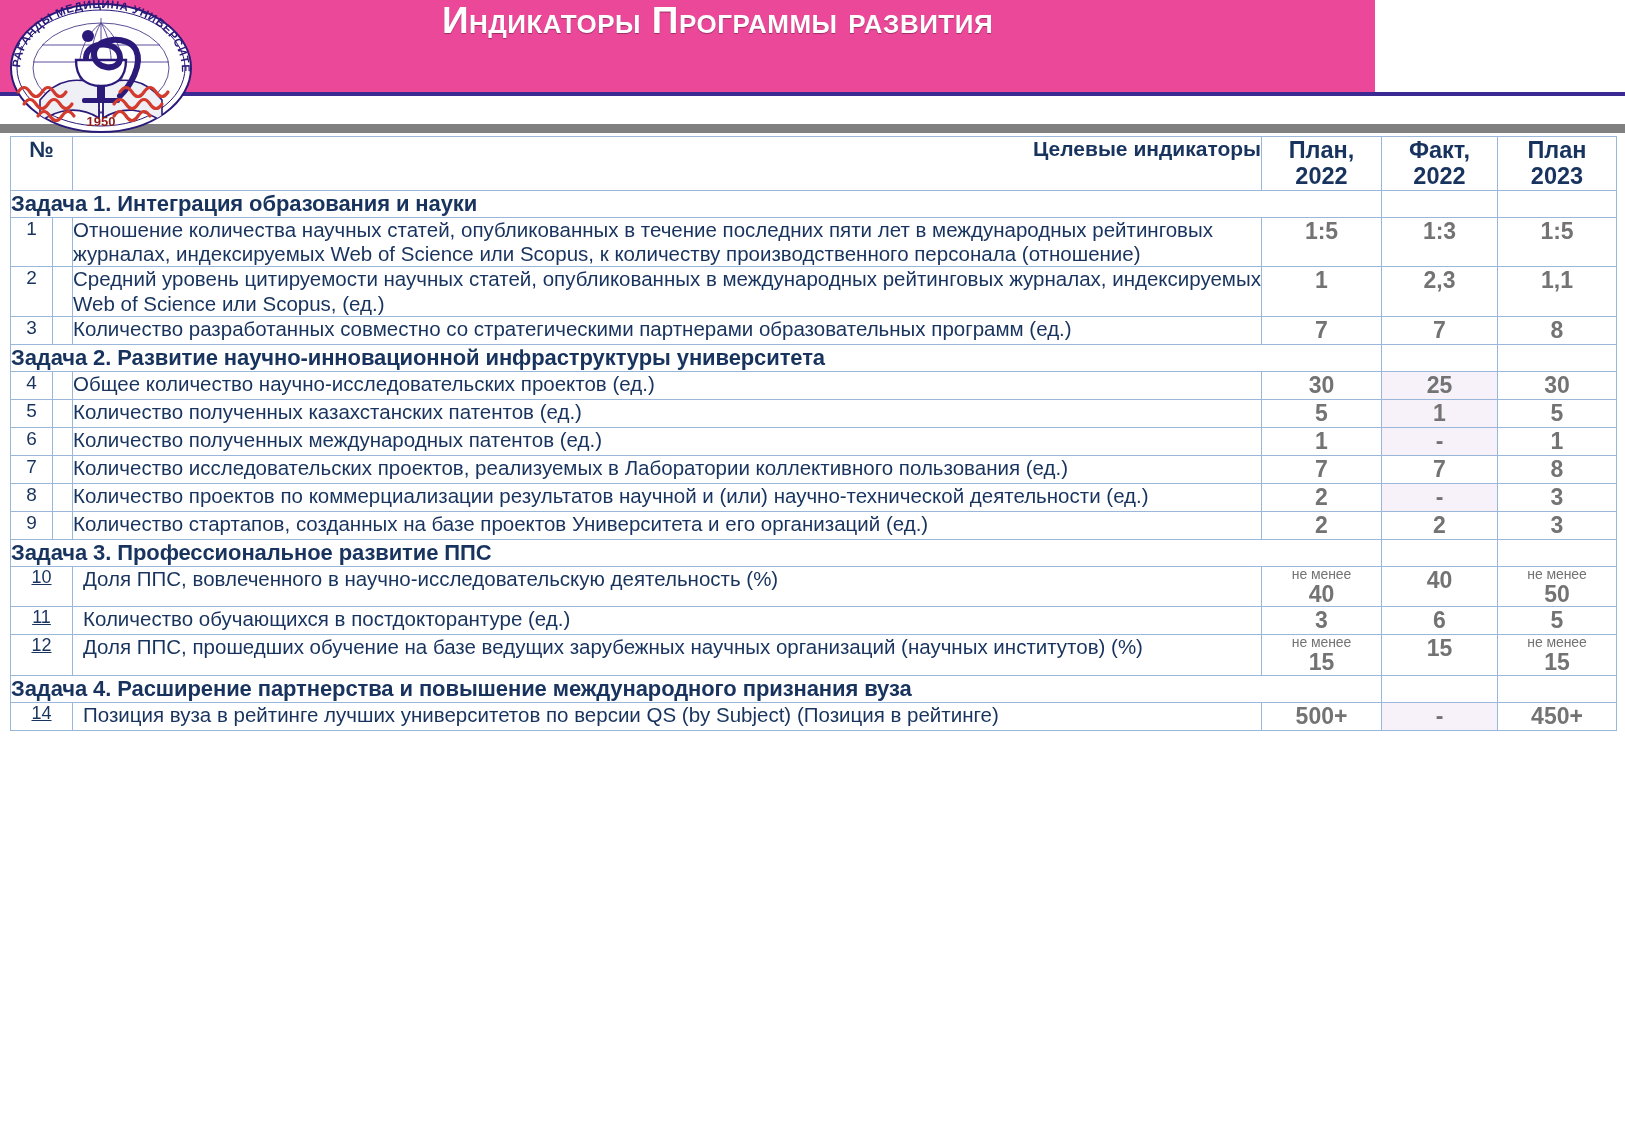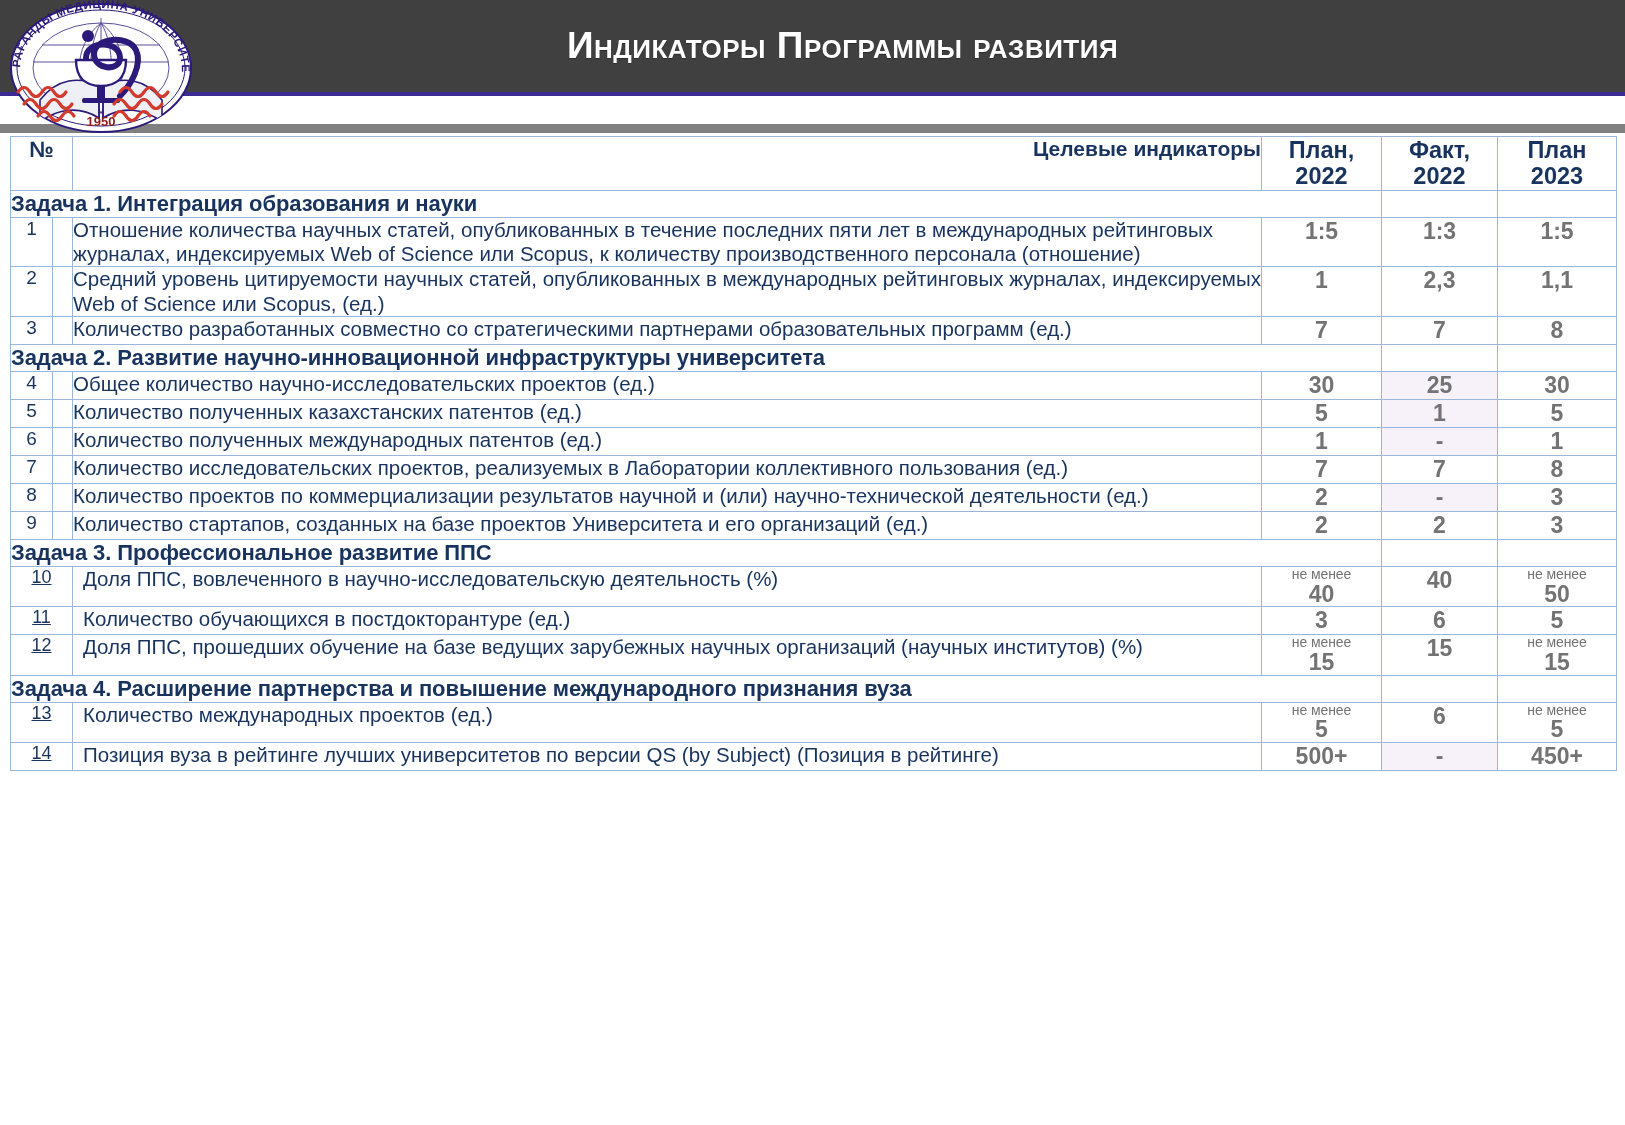--- a/index.html
+++ b/index.html
@@ -12,25 +12,25 @@
     height: 1125px;
     font-family: "Liberation Sans", sans-serif;
     overflow: hidden;
     position: relative;
   }
 
   
   .header {
     position: absolute;
     left: 0; top: 0;
-    width: 1625px;
+    width: 1375px;
     height: 92px;
-    background: #404040;
+    background: #ec4899;
     display: flex;
-    align-items: center;
+    align-items: flex-start;
     justify-content: center;
   }
   .header-title {
     color: #ffffff;
     font-size: 37px;
     font-weight: bold;
     font-variant: small-caps;
     letter-spacing: 0.5px;
     text-align: center;
     margin-left: 60px;
@@ -368,33 +368,20 @@
                <span class="pre">не менее</span>
                <span class="num">15</span>
              </td>
         </tr>
         <tr class="sect">
         <td colspan="4" class="sect-label">Задача 4. Расширение партнерства и повышение международного признания вуза</td>
         <td class="sect-blank"></td>
         <td class="sect-blank"></td>
       </tr>
         <tr>
-          <td colspan="2" class="cell-num cell-num-wide">13</td>
-          <td class="cell-ind indent">Количество международных проектов (ед.)</td>
-          <td class="cell-val">
-               <span class="pre">не менее</span>
-               <span class="num">5</span>
-             </td>
-          <td class="cell-val">6</td>
-          <td class="cell-val">
-               <span class="pre">не менее</span>
-               <span class="num">5</span>
-             </td>
-        </tr>
-        <tr>
           <td colspan="2" class="cell-num cell-num-wide">14</td>
           <td class="cell-ind indent">Позиция вуза в рейтинге лучших университетов по версии QS (by Subject) (Позиция в рейтинге)</td>
           <td class="cell-val">500+</td>
           <td class="cell-val hl">-</td>
           <td class="cell-val">450+</td>
         </tr>
       </tbody>
 </table>
 </div>
 

